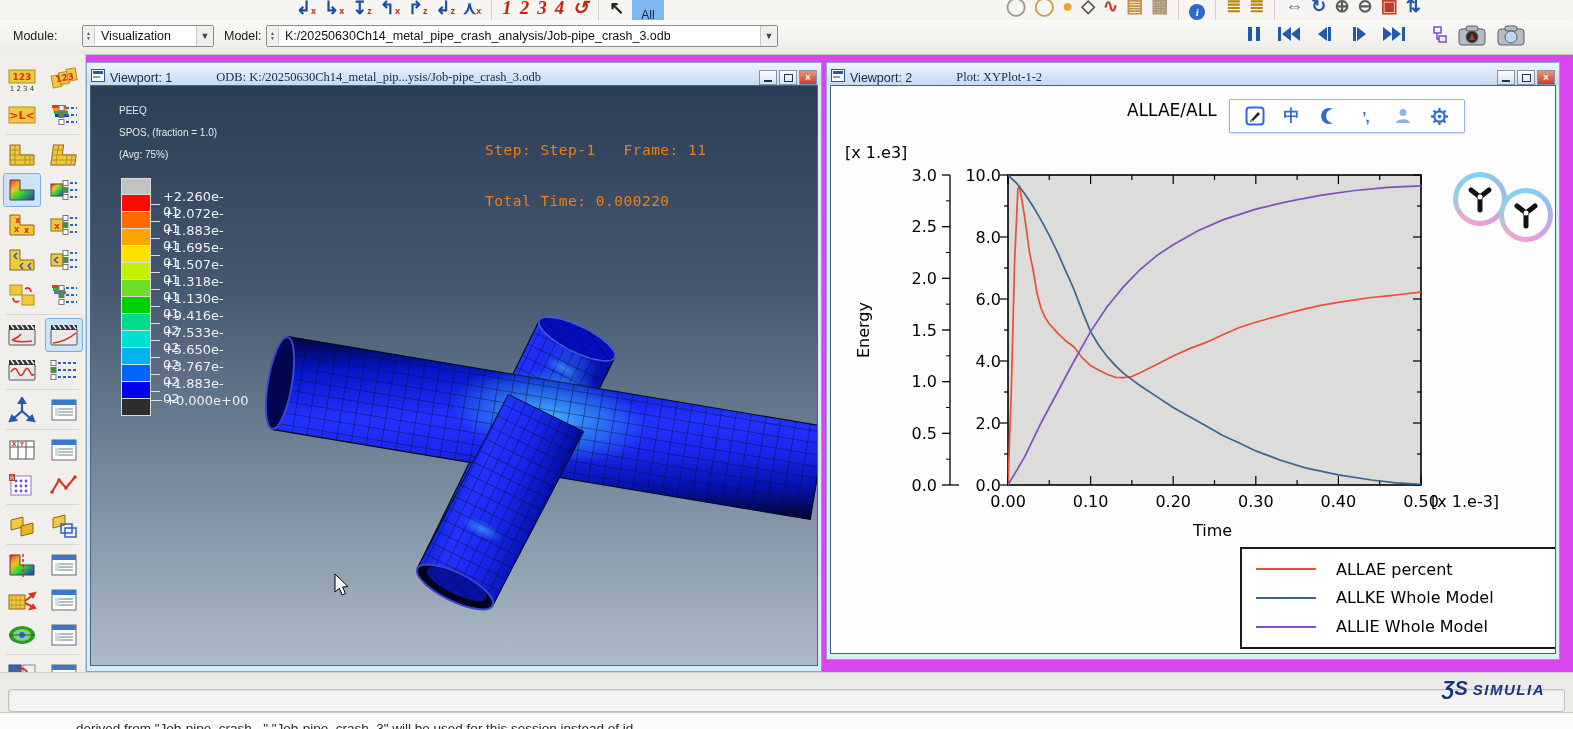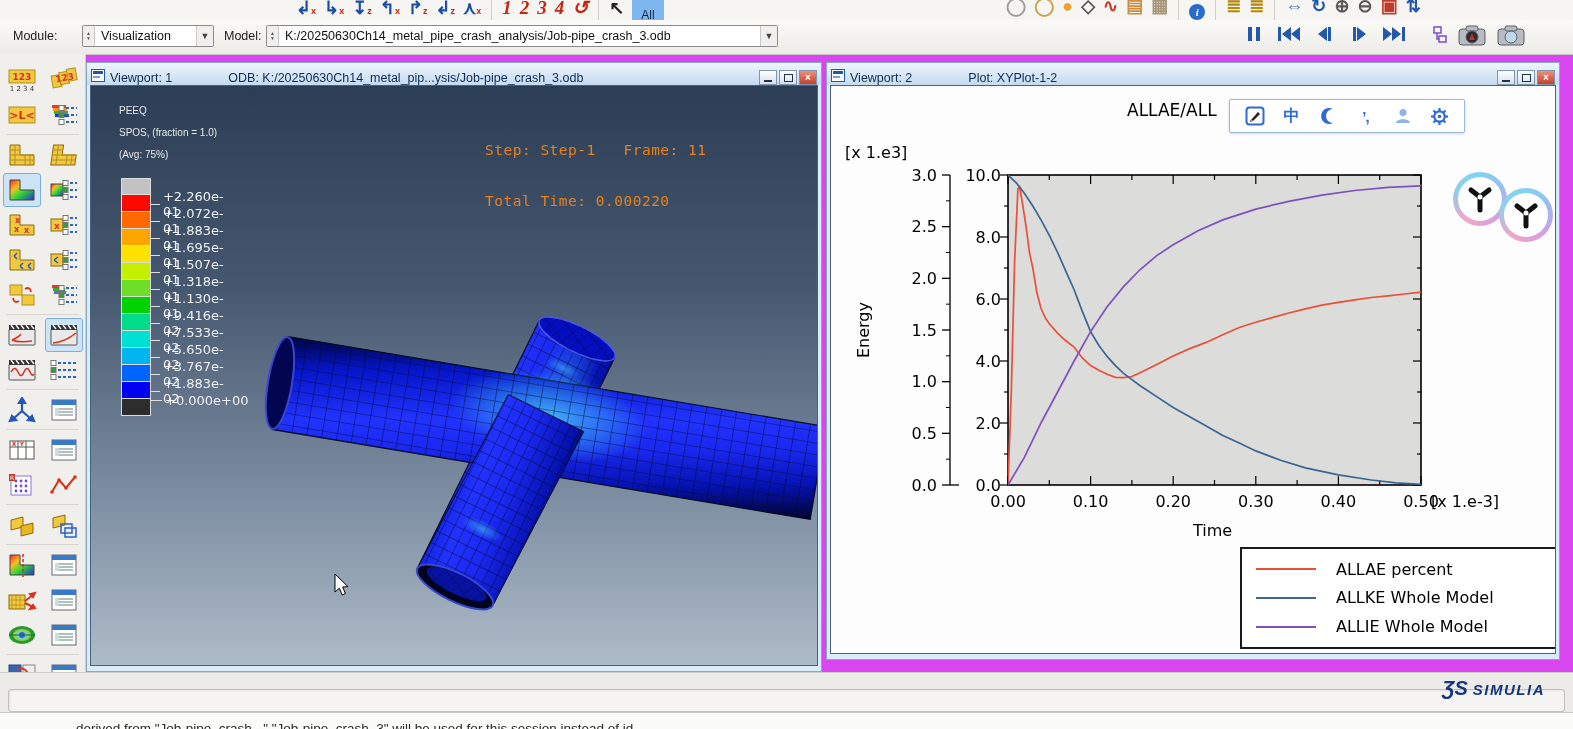--- a/index.html
+++ b/index.html
@@ -39,21 +39,21 @@
            border-right:1px solid #cfcdc9;overflow:hidden;padding-top:8px;box-sizing:border-box;}
   .tbx-row{display:flex;justify-content:center;gap:4px;height:35px;align-items:center;}
   .tbx-icon{width:36px;height:32px;display:flex;align-items:center;justify-content:center;border:1px solid transparent;border-radius:3px;}
   .tbx-icon.sel{background:#cde3f7;border-color:#7aaede;}
   .tbx-div{height:1px;background:#d8d5d1;margin:2px 6px;}
   
   .viewport{position:absolute;border:1px solid #8aa6c0;background:#d9ecf8;box-sizing:border-box;}
   .vp-title{height:22px;background:linear-gradient(#eef5fc,#c5daf0);display:flex;align-items:flex-end;
             padding:0 4px;font-size:12.5px;color:#0d2c52;}
   .vp-title .t1{margin-left:5px;}
-  .vp-title .t2{margin-left:56px;}
+  .vp-title .t2{margin-left:44px;font-family:Liberation Serif, serif;}
   .vp-btns{margin-left:auto;display:flex;gap:2px;}
   .wbtn{width:18px;height:15px;border:1px solid #7e96ae;background:linear-gradient(#ffffff,#d4e0ec);
         display:flex;align-items:center;justify-content:center;box-sizing:border-box;}
   .wbtn .minbar{width:8px;height:2px;background:#234;margin-top:7px;}
   .wbtn .rest{width:7px;height:6px;border:1px solid #234;}
   .wbtn.close{background:linear-gradient(#f09078,#c2402c);color:#fff;font-size:10px;font-weight:bold;}
   .vp-body{position:absolute;left:3px;right:3px;top:22px;bottom:5px;border:1px solid #46627e;overflow:hidden;}
   #vp1-canvas{position:absolute;inset:0;background:linear-gradient(180deg,#2c3e55 0%,#465870 35%,#7c8da1 70%,#aebbc8 100%);}
   #vp2-canvas{position:absolute;inset:0;background:#fdfdfd;}
   

